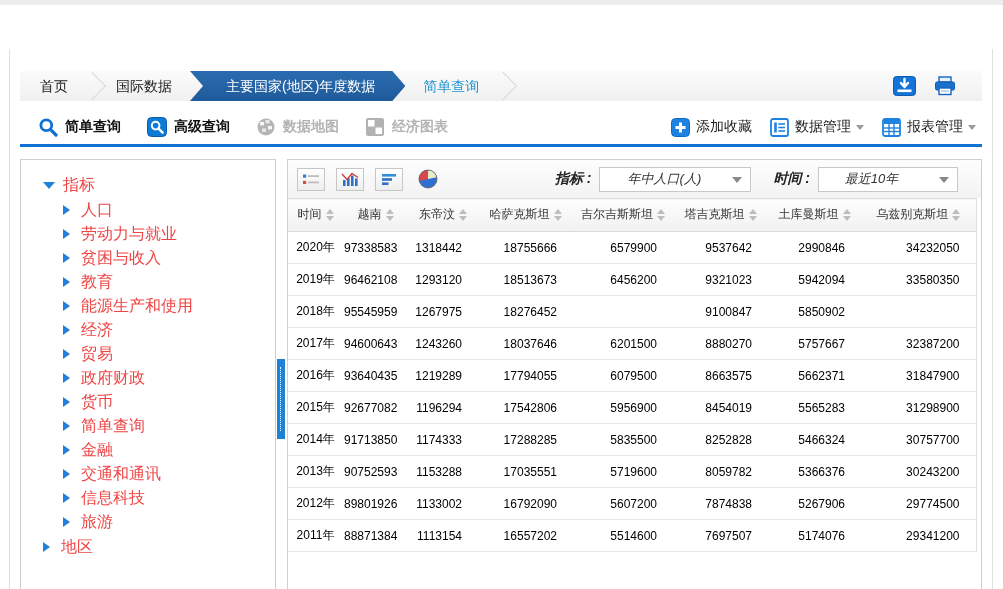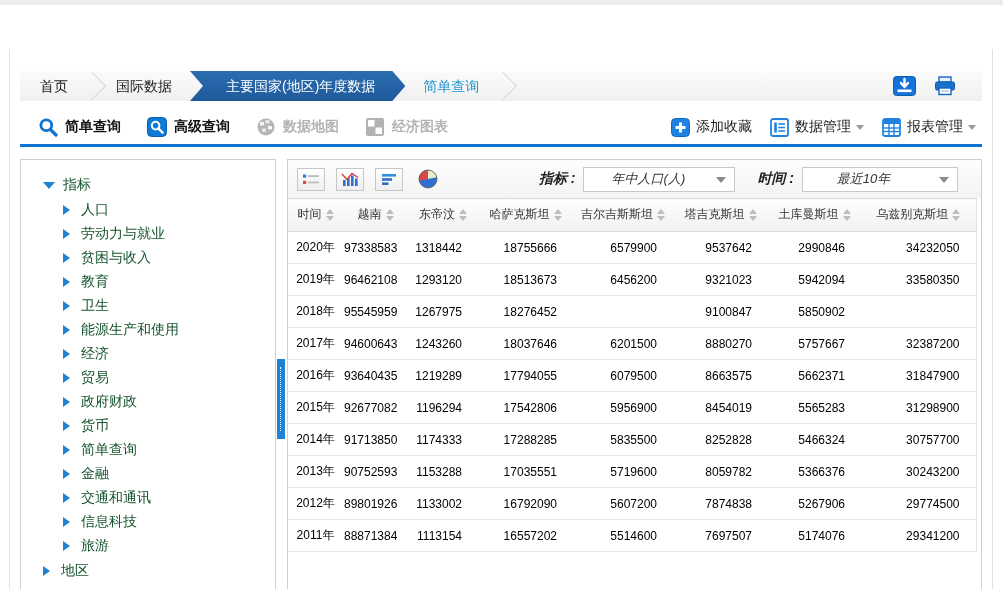--- a/index.html
+++ b/index.html
@@ -44,21 +44,21 @@
   .tool.disabled{cursor:default;}
   .tool.disabled .lbl{color:#b3b3b3;font-weight:bold;}
   .rtools{margin-left:auto;display:flex;align-items:center;padding-right:6px;}
   .rtool{display:flex;align-items:center;margin-left:18px;cursor:pointer;}
   .rtool .lbl{font-size:14px;color:#222;margin-left:6px;}
   .caret{width:0;height:0;border:4px solid transparent;border-top:5px solid #9a9a9a;margin:5px 0 0 5px;}
   .blue-line{position:absolute;top:95px;left:10px;right:10px;height:3px;background:#0d72d2;}
   
   .content{position:absolute;top:110px;left:10px;right:10px;bottom:3px;display:flex;}
   .sidebar{width:256px;flex:none;border:1px solid #cfcfcf;background:#fff;box-sizing:border-box;overflow:hidden;}
-  .tree{padding:12px 0 0 22px;font-size:14px;color:#14532d;}
+  .tree{padding:12px 0 0 22px;font-size:16px;color:#ef4444;}
   .trow{display:flex;align-items:center;height:26px;cursor:pointer;white-space:nowrap;}
   .titem{height:24px;margin-left:20px;}
   .tri-d{width:0;height:0;border:6px solid transparent;border-top:7px solid #1e82d6;margin:6px 8px 0 0;flex:none;}
   .tri-r{width:0;height:0;border:5px solid transparent;border-left:7px solid #1e82d6;margin:0 6px 0 0;flex:none;}
   .splitter{width:11px;flex:none;position:relative;}
   .splitter .handle{
     position:absolute;top:200px;left:1px;width:8px;height:80px;background:#1e82d6;cursor:col-resize;
   }
   .splitter .handle::after{
     content:"";position:absolute;left:3px;top:8px;bottom:8px;border-left:1px dotted #fff;
@@ -67,21 +67,21 @@
   .panel-bar{height:38px;display:flex;align-items:center;padding:0 9px;background:linear-gradient(180deg,#fdfdfd,#f3f3f3);}
   .vbtn{width:28px;height:23px;border:1px solid #c6c6c6;background:linear-gradient(#ffffff,#eeeeee);
         display:flex;align-items:center;justify-content:center;margin-right:11px;cursor:pointer;box-sizing:border-box;}
   .vbtn.noborder{border:none;background:transparent;}
   .filters{margin-left:auto;display:flex;align-items:center;padding-right:14px;font-style:italic;}
   .flabel{font-size:14px;font-weight:bold;color:#222;margin-right:8px;white-space:nowrap;}
   .select{height:25px;border:1px solid #c8c8c8;background:#fff;display:flex;align-items:center;cursor:pointer;box-sizing:border-box;}
   .select .val{flex:1;text-align:center;font-size:13px;color:#333;white-space:nowrap;}
   .select .scaret{width:0;height:0;border:5px solid transparent;border-top:6px solid #8a8a8a;margin:6px 8px 0 4px;}
   .sel-ind{width:152px;margin-right:22px;}
-  .sel-time{width:156px;gap:11px;}
+  .sel-time{width:140px;gap:11px;}
   
   .dtable{border-collapse:collapse;table-layout:fixed;width:688px;font-size:12px;border-right:1px solid #e0e0e0;}
   .dtable th{
     height:30px;font-weight:normal;color:#333;text-align:center;
     background:linear-gradient(#fdfdfd,#f1f1f1);
     border-top:1px solid #dcdcdc;border-bottom:1px solid #dcdcdc;white-space:nowrap;cursor:pointer;
   }
   .dtable td{height:29px;border-bottom:1px solid #e7e7e7;color:#000;white-space:nowrap;}
   .c-time{text-align:center;}
   .c-num{text-align:right;padding-right:16px;}
@@ -233,24 +233,20 @@
             <span class="tri-r"></span>
             <span>劳动力与就业</span>
           </div>
           <div class="trow titem">
             <span class="tri-r"></span>
             <span>贫困与收入</span>
           </div>
           <div class="trow titem">
             <span class="tri-r"></span>
             <span>教育</span>
-          </div>
-          <div class="trow titem">
-            <span class="tri-r"></span>
-            <span>卫生</span>
           </div>
           <div class="trow titem">
             <span class="tri-r"></span>
             <span>能源生产和使用</span>
           </div>
           <div class="trow titem">
             <span class="tri-r"></span>
             <span>经济</span>
           </div>
           <div class="trow titem">

